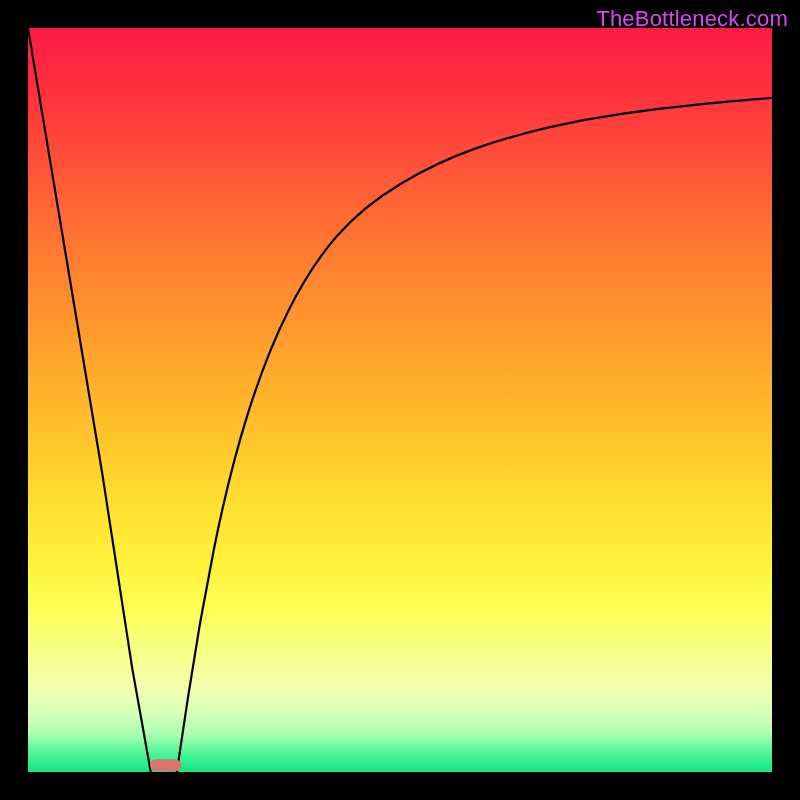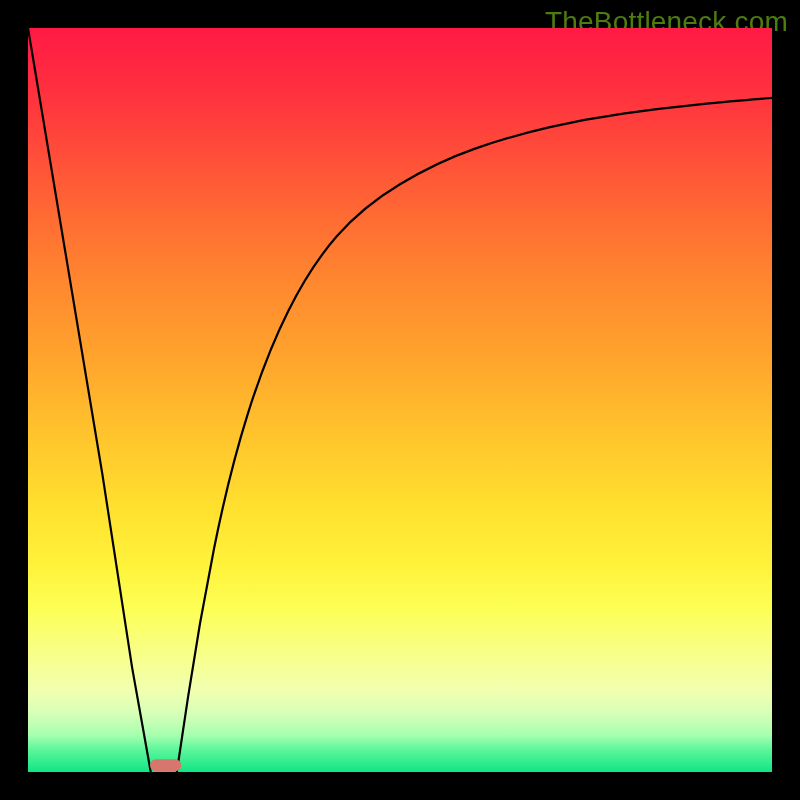--- a/index.html
+++ b/index.html
@@ -60,22 +60,22 @@
     stroke-linecap: butt;
   }
   .marker {
     fill: #d8766d;
     stroke: none;
   }
   .watermark {
     position: absolute;
     top: 6px;
     right: 12px;
-    color: #4d7c0f;
-    font-size: 28px;
+    color: #d946ef;
+    font-size: 22px;
     letter-spacing: 0.2px;
   }
 </style>
 </head>
 <body>
 
 <div class="frame">
 
   <div class="watermark">TheBottleneck.com</div>
 

